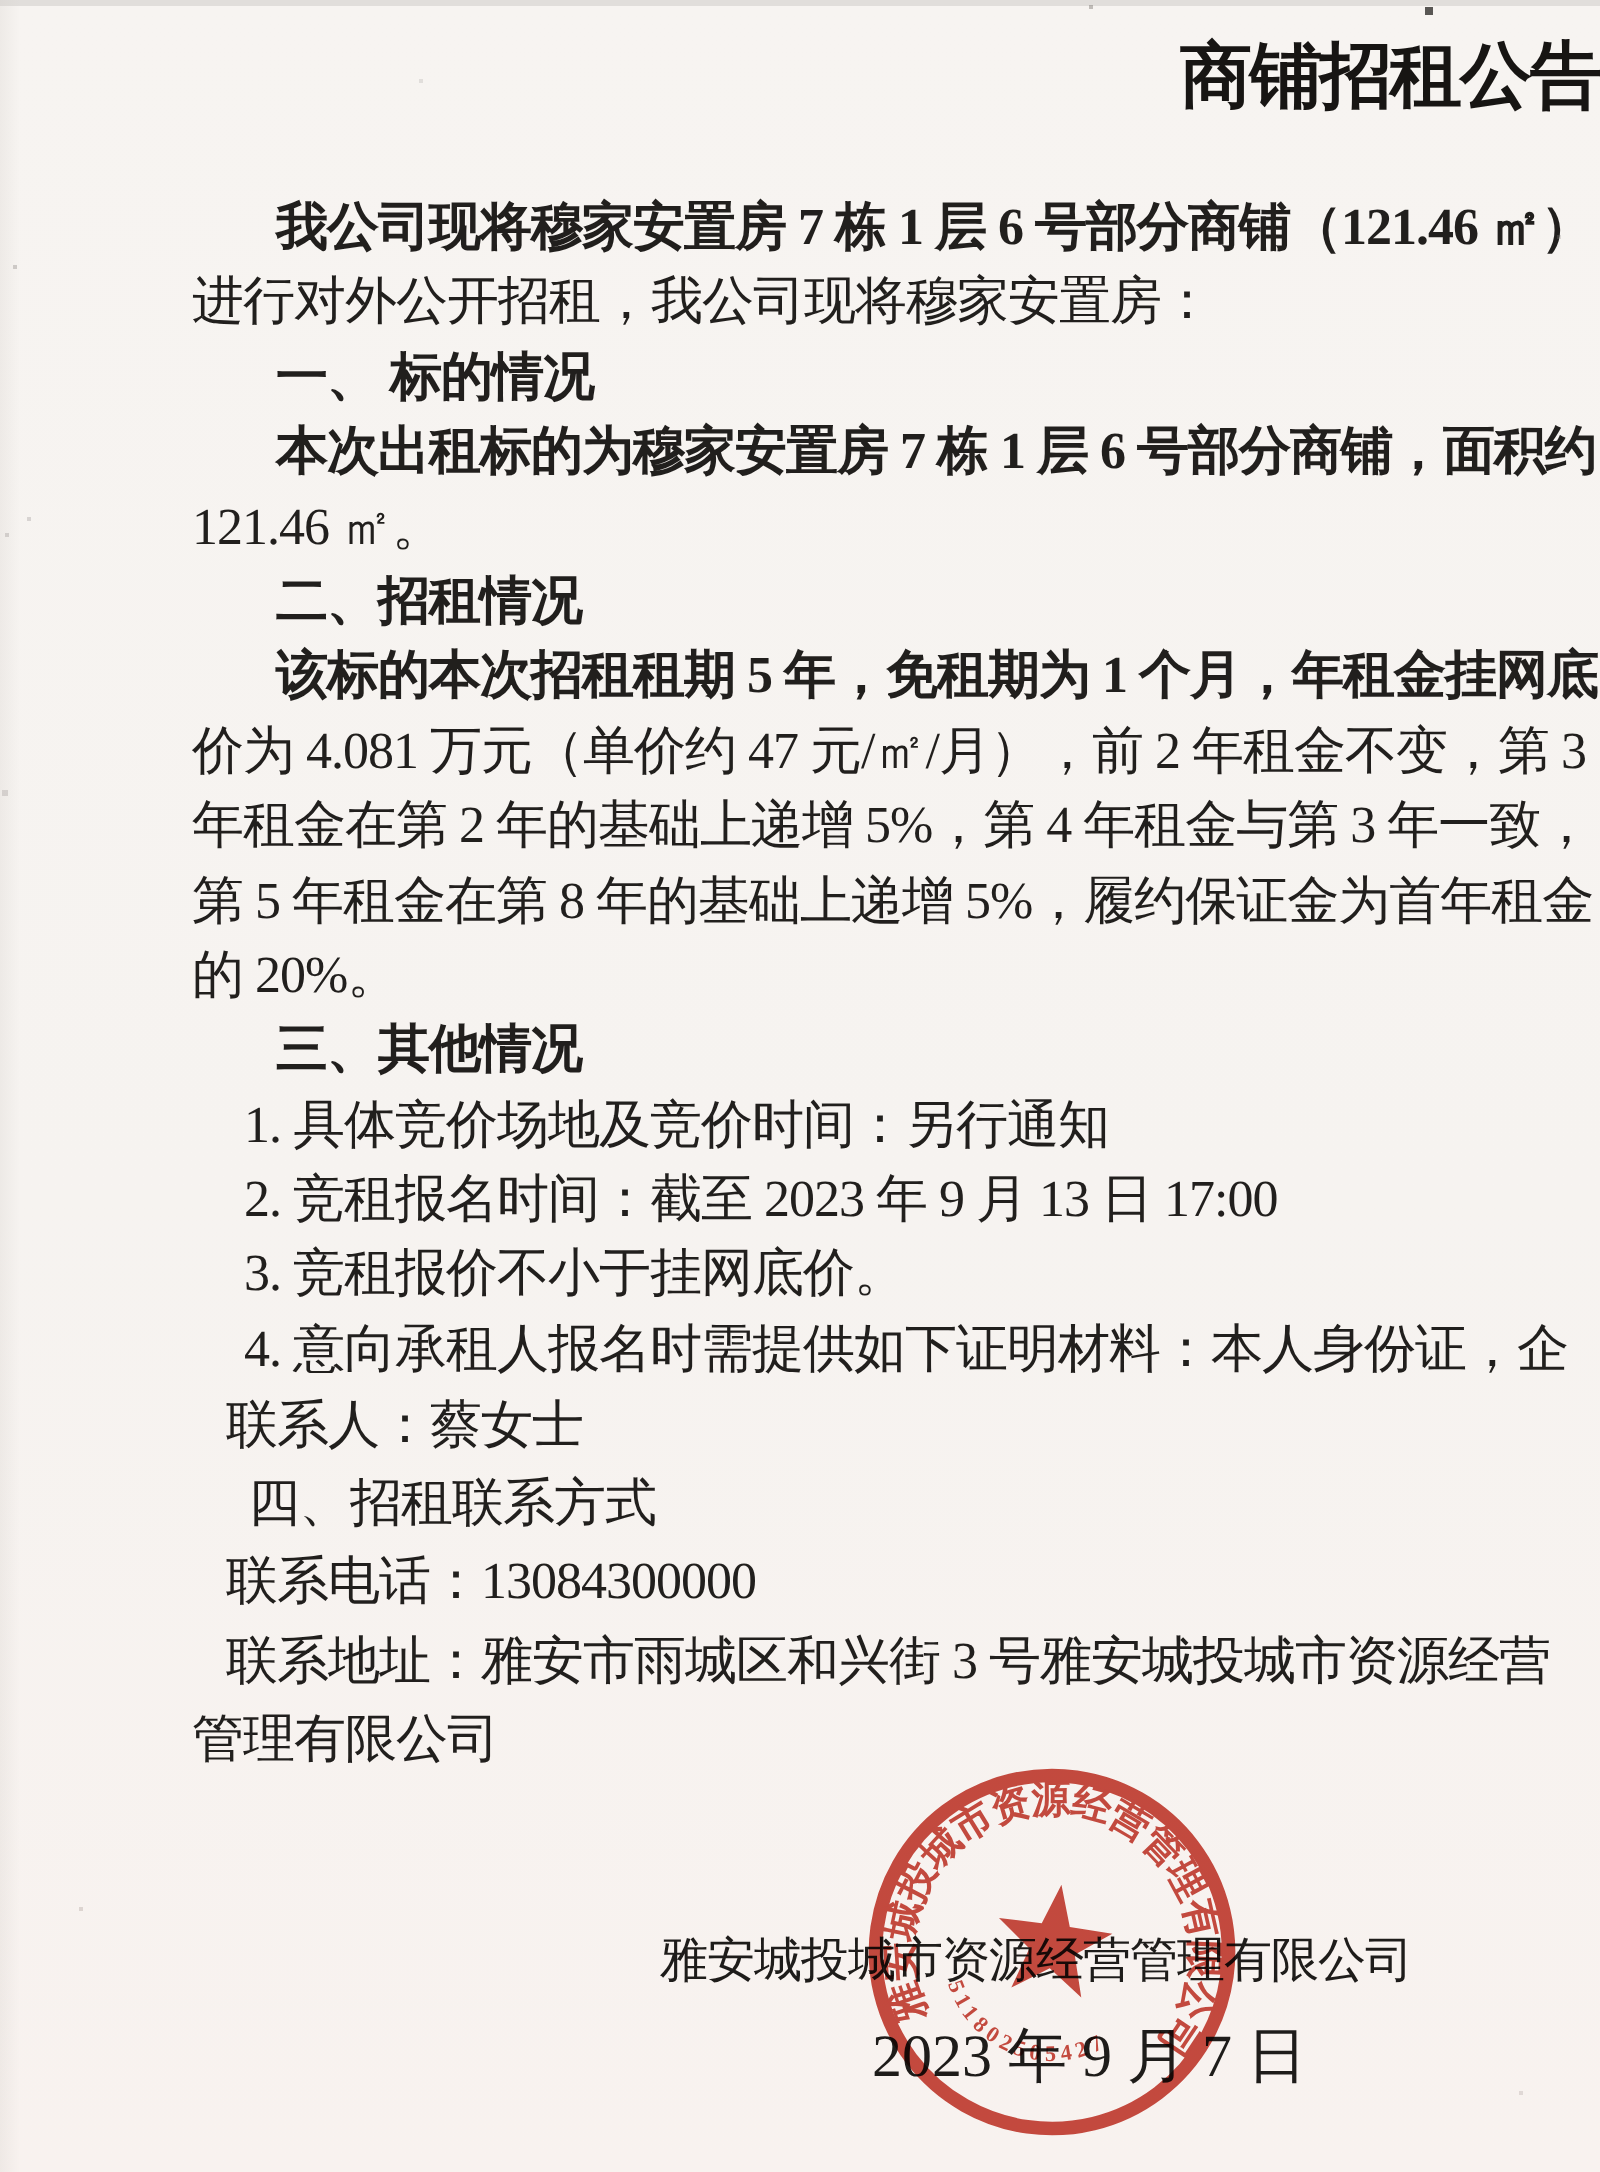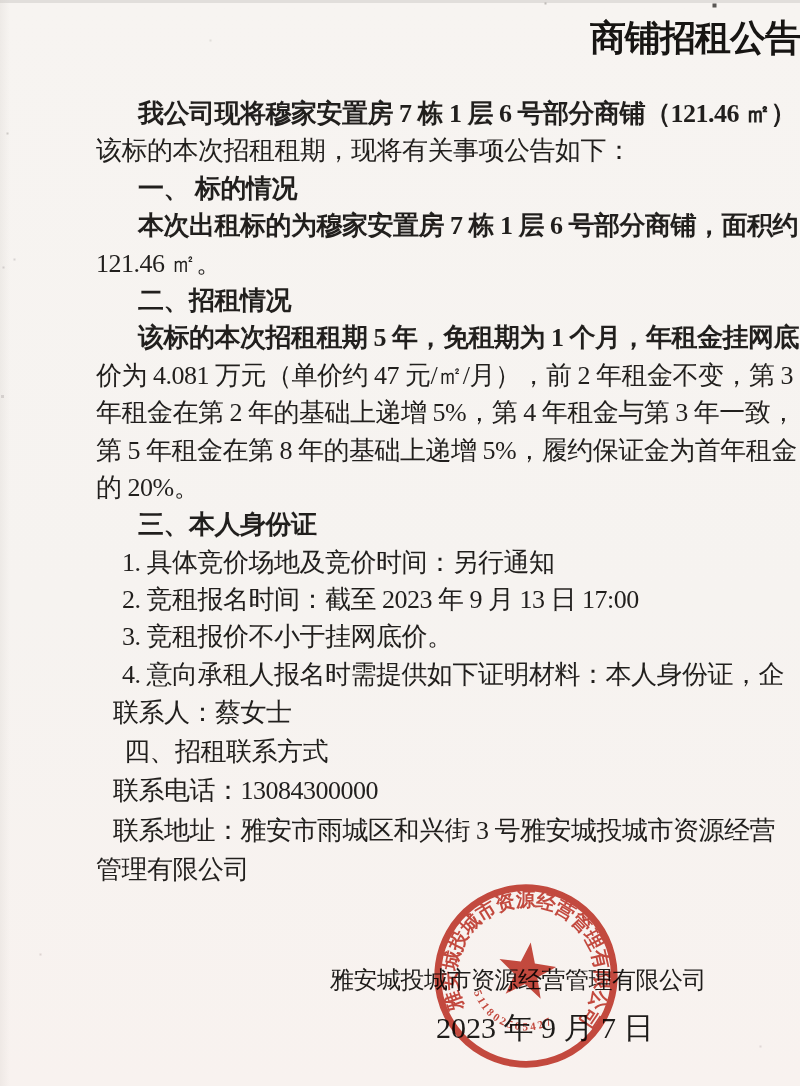--- a/index.html
+++ b/index.html
@@ -74,31 +74,31 @@
 </style>
 </head>
 <body>
 
 <div class="page">
 
   <h1 class="title">商铺招租公告</h1>
 
   <div class="doc-body" id="doc-lines">
       <div class="line first">我公司现将穆家安置房 7 栋 1 层 6 号部分商铺（121.46 ㎡）</div>
-      <div class="line body">该标的本次招租租期，现将有关事项公告如下：</div>
+      <div class="line body">进行对外公开招租，我公司现将穆家安置房：</div>
       <div class="line section">一、 标的情况</div>
       <div class="line first">本次出租标的为穆家安置房 7 栋 1 层 6 号部分商铺，面积约</div>
       <div class="line body">121.46 ㎡。</div>
       <div class="line section">二、招租情况</div>
       <div class="line first">该标的本次招租租期 5 年，免租期为 1 个月，年租金挂网底</div>
       <div class="line body">价为 4.081 万元（单价约 47 元/㎡/月），前 2 年租金不变，第 3</div>
       <div class="line body">年租金在第 2 年的基础上递增 5%，第 4 年租金与第 3 年一致，</div>
       <div class="line body">第 5 年租金在第 8 年的基础上递增 5%，履约保证金为首年租金</div>
       <div class="line body">的 20%。</div>
-      <div class="line section">三、本人身份证</div>
+      <div class="line section">三、其他情况</div>
       <div class="line item">1. 具体竞价场地及竞价时间：另行通知</div>
       <div class="line item">2. 竞租报名时间：截至 2023 年 9 月 13 日 17:00</div>
       <div class="line item">3. 竞租报价不小于挂网底价。</div>
       <div class="line item">4. 意向承租人报名时需提供如下证明材料：本人身份证，企</div>
       <div class="line contact">联系人：蔡女士</div>
       <div class="line section4">四、招租联系方式</div>
       <div class="line contact">联系电话：13084300000</div>
       <div class="line contact">联系地址：雅安市雨城区和兴街 3 号雅安城投城市资源经营</div>
       <div class="line body">管理有限公司</div>
     </div>

